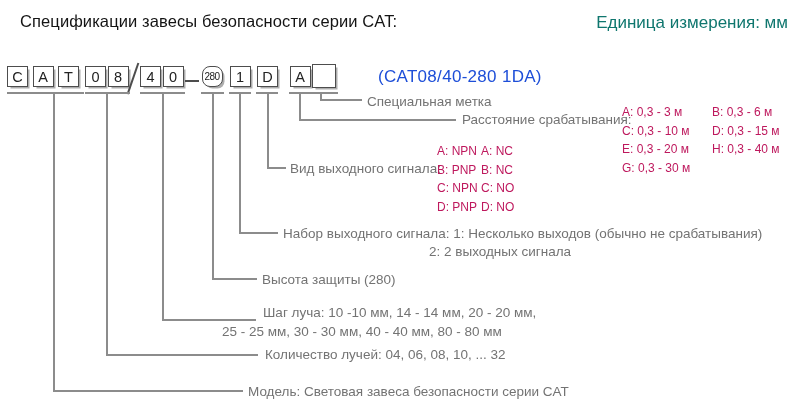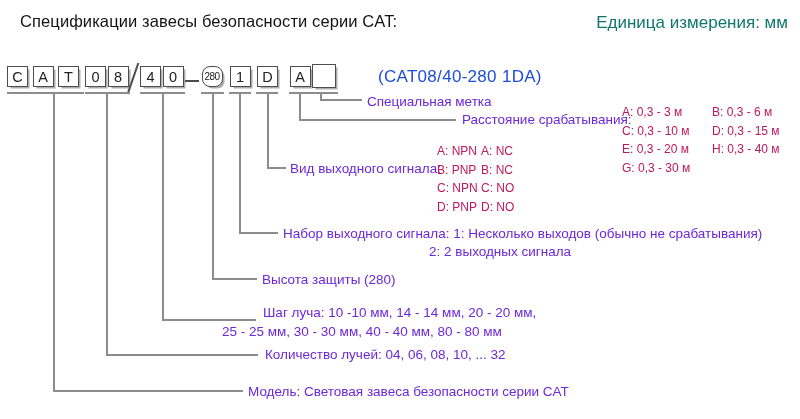--- a/index.html
+++ b/index.html
@@ -39,21 +39,21 @@
   }
   .full-model{
     position:absolute;left:342px;top:67px;
     font-size:17px;color:#1d4ed8;letter-spacing:0.3px;margin-left:36px;
   }
   
   .ln{position:absolute;background:#8c8c8c;}
   .hln{height:1.5px;}
   .vln{width:1.5px;}
   
-  .lbl{position:absolute;font-size:13.5px;color:#6d28d9;white-space:nowrap;}
+  .lbl{position:absolute;font-size:13.5px;color:#737373;white-space:nowrap;}
   .tblcol{position:absolute;font-size:12px;color:#be185d;line-height:18.6px;white-space:nowrap;}
 </style>
 </head>
 <body>
 
 <div class="stage">
 
   <div class="title">Спецификации завесы безопасности серии CAT:</div>
   <div class="unit-note">Единица измерения: мм</div>
 

